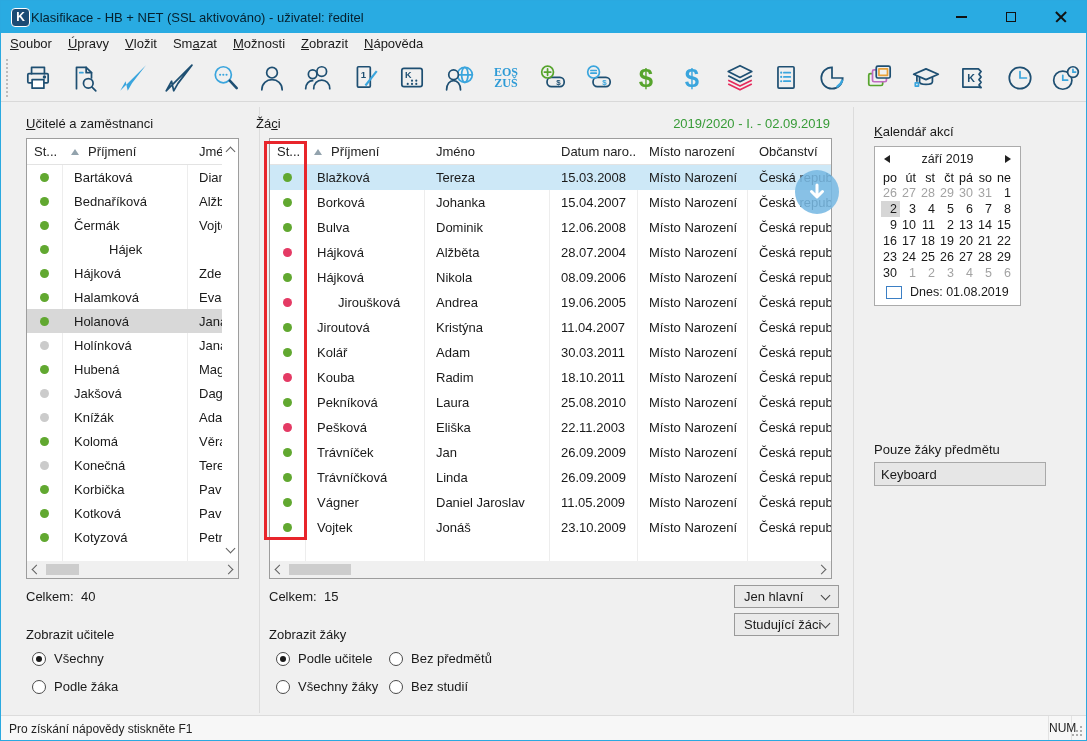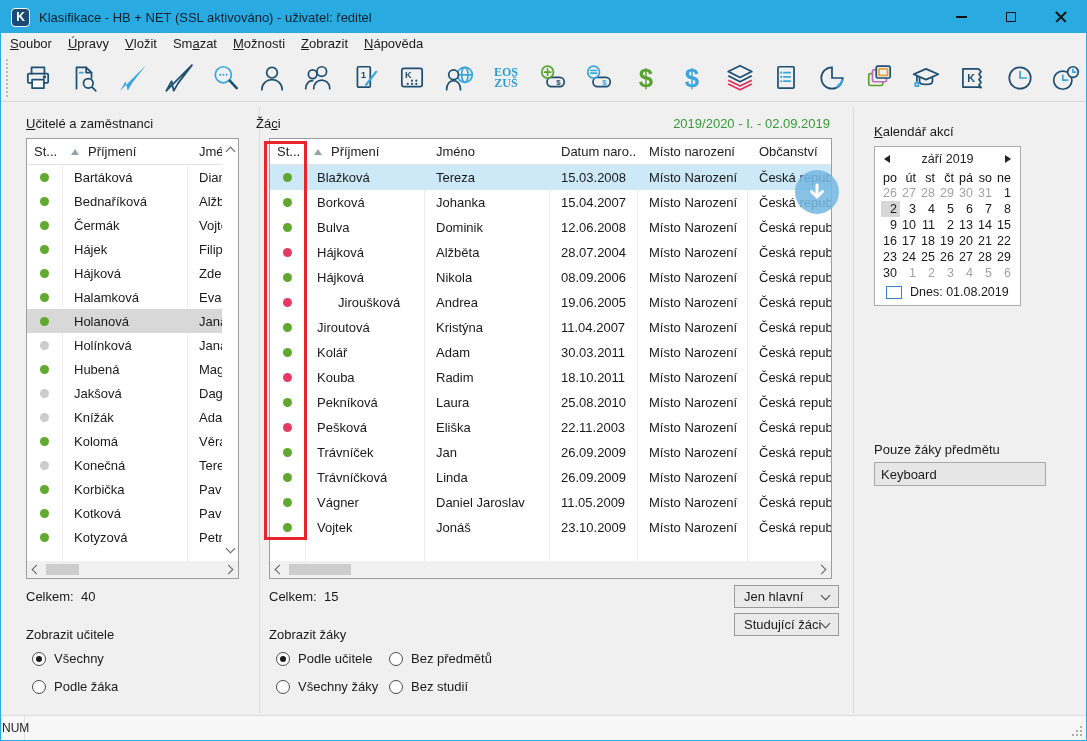--- a/index.html
+++ b/index.html
@@ -4,21 +4,21 @@
 <style>
   html,body{margin:0;padding:0;background:#888;}
   *{box-sizing:border-box;}
   .window{position:relative;width:1087px;height:741px;border:1px solid #2aa9e0;background:#f0f0f0;
           font-family:"Liberation Sans",sans-serif;font-size:13px;color:#1a1a1a;overflow:hidden;}
 
   
   .titlebar{position:absolute;left:0;top:0;right:0;height:32px;background:#29abe2;display:flex;align-items:center;}
   .app-icon{width:19px;height:19px;margin-left:10px;background:#1b4b74;border:1px solid #fff;border-radius:4px;
             color:#fff;font-weight:bold;font-size:12px;display:flex;align-items:center;justify-content:center;}
-  .title-text{margin-left:9px;color:#05202e;}
+  .title-text{margin-left:1px;color:#05202e;}
   .win-controls{margin-left:auto;display:flex;height:32px;}
   .wbtn{width:50px;height:32px;display:flex;align-items:center;justify-content:center;}
   .glyph-min{width:11px;height:1.5px;background:#111;}
   .glyph-max{width:10px;height:10px;border:1.5px solid #111;}
   .glyph-close{position:relative;width:12px;height:12px;}
   .glyph-close::before,.glyph-close::after{content:'';position:absolute;left:-1px;top:5px;width:14px;height:1.5px;background:#111;}
   .glyph-close::before{transform:rotate(45deg);} .glyph-close::after{transform:rotate(-45deg);}
 
   
   .menubar{position:absolute;left:0;top:32px;right:0;height:21px;background:#f0f0f0;display:flex;align-items:center;padding-left:1px;}
@@ -407,21 +407,21 @@
           <span class="cell" style="width: 125px;">Bednaříková</span>
           <span class="cell" style="width: 37px;">Alžběta</span>
         </div>
         <div class="row" style="height: 24px;">
           <span class="cell c0" style="width: 35px;">
             <i class="dot green"></i>
           </span>
           <span class="cell" style="width: 125px;">Čermák</span>
           <span class="cell" style="width: 37px;">Vojtěch</span>
         </div>
-        <div class="row" style="height: 24px;">
+        <div class="row" style="height: 24px; gap: 35px;">
           <span class="cell c0" style="width: 35px;">
             <i class="dot green"></i>
           </span>
           <span class="cell" style="width: 125px;">Hájek</span>
           <span class="cell" style="width: 37px;">Filip</span>
         </div>
         <div class="row" style="height: 24px;">
           <span class="cell c0" style="width: 35px;">
             <i class="dot green"></i>
           </span>
@@ -811,20 +811,21 @@
     <div class="caltoday">
       <span class="todaybox"></span>
       <span>Dnes: 01.08.2019</span>
     </div>
   </div>
 
   <span class="plabel" style="left:873px;top:441px">Pouze žáky předmětu</span>
   <input class="textinput" style="left: 873px; top: 461px;" value="Keyboard">
 
   <div class="statusbar">
+    <span class="sb-help">Pro získání nápovědy stiskněte F1</span>
     <span class="sb-num">NUM</span>
     <span style="width:14px"></span>
   </div>
   <span class="grip"></span>
 
   <div class="red-rect"></div>
   <div class="scroll-ind">
     <svg width="24" height="24" viewBox="0 0 24 24">
         <g fill="none" stroke="#fff" stroke-width="3" stroke-linecap="round" stroke-linejoin="round">
           <path d="M12 5v11M6.5 11.5L12 17l5.5-5.5"></path>

